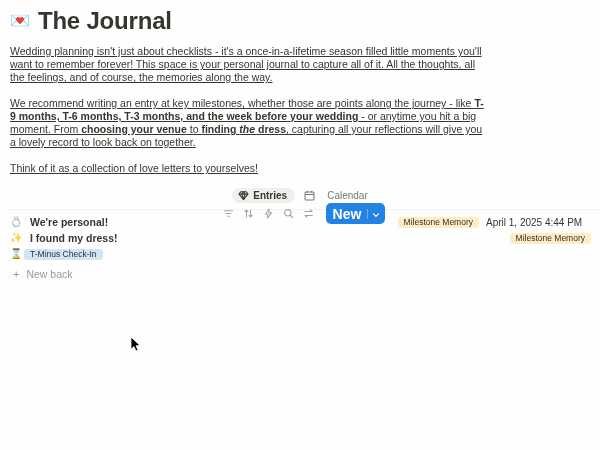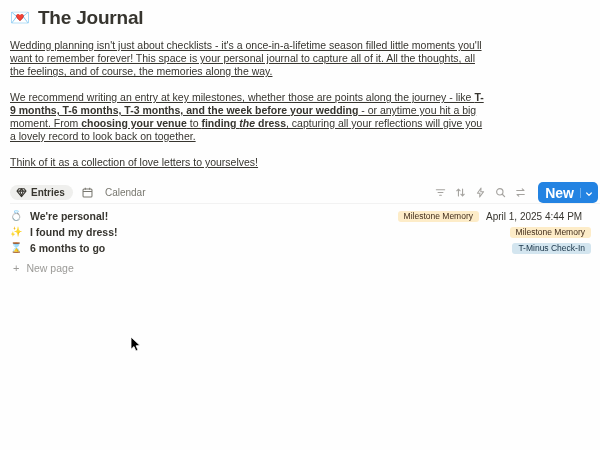--- a/index.html
+++ b/index.html
@@ -10,33 +10,34 @@
     font-family: "Liberation Sans", sans-serif;
     color: #37352f;
     position: relative;
     overflow: hidden;
   }
   .page { padding: 7px 0 0 10px; }
 
   
   .title-row { display: flex; align-items: center; gap: 8px; }
   .page-emoji { font-size: 16px; line-height: 1; }
-  h1.page-title { margin: 0; font-size: 19px; font-weight: 700; letter-spacing: -0.2px; }
+  h1.page-title { margin: 0; font-size: 24px; font-weight: 700; letter-spacing: -0.2px; }
 
   
   .intro { width: 474px; margin-top: 10px; font-size: 10.5px; line-height: 13px; }
   .intro p { margin: 0 0 13px 0; text-decoration: underline; }
   .b  { font-weight: 700; }
   .bi { font-weight: 700; font-style: italic; }
 
   
   .collection-toolbar {
     display: flex; align-items: center; justify-content: space-between;
     height: 22px; margin-top: 1px; padding-right: 2px;
     border-bottom: 1px solid rgba(55,53,47,0.06);
+    flex-direction: column;
   }
   .tabs { display: flex; align-items: center; gap: 3px; }
   .tab {
     display: flex; align-items: center; gap: 4px;
     font-size: 10px; padding: 2px 8px 2px 6px; border-radius: 10px;
     cursor: pointer; white-space: nowrap;
   }
   .tab.active { background: #efefed; color: #37352f; font-weight: 600; }
   .tab.inactive { color: #78776f; font-weight: 500; gap: 12px; }
   .tab .ticon { display: inline-flex; }
@@ -163,27 +164,26 @@
     </div>
 
     <div class="row">
       <span class="row-icon">✨</span>
       <span class="row-title">I found my dress!</span>
       <span class="tag tag-yellow">Milestone Memory</span>
     </div>
 
     <div class="row">
       <span class="row-icon">⌛</span>
-      <span class="row-title">6 months to go</span>
       <span class="tag tag-blue">T-Minus Check-In</span>
     </div>
 
     <div class="new-page-row">
       <span class="plus">+</span>
-      <span>New page</span>
+      <span>New back</span>
     </div>
 
   </div>
 </div>
 
 <div class="cursor">
   <svg width="12" height="16" viewBox="0 0 12 16">
     <path d="M1 0 L1 12.2 L4 9.6 L5.9 14 L8 13.1 L6.1 8.8 L10 8.6 Z" fill="#000" stroke="#fff" stroke-width="0.8"></path>
   </svg>
 </div>

